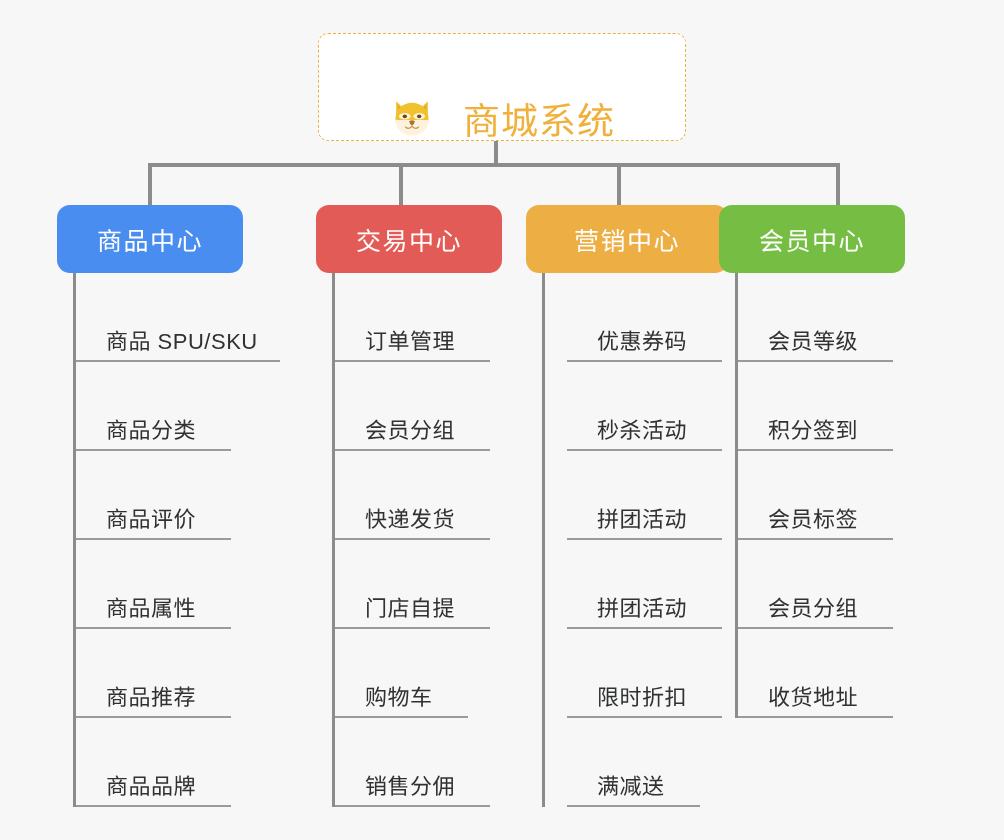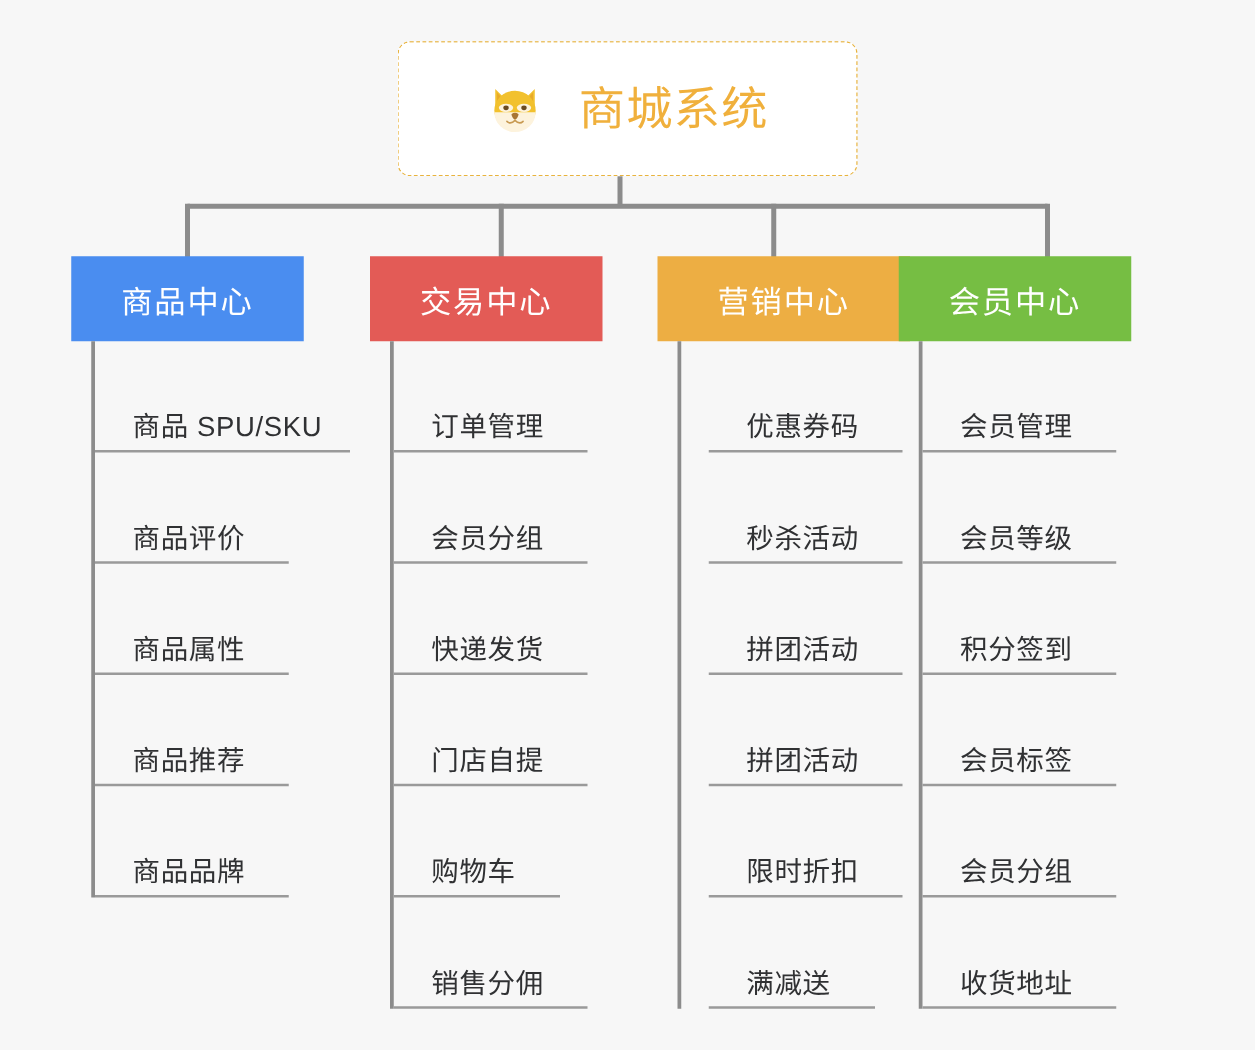--- a/index.html
+++ b/index.html
@@ -32,21 +32,21 @@
     justify-content: center;
   }
   .root-node {
     width: 368px;
     height: 108px;
     box-sizing: border-box;
     background: #ffffff;
     border: 1px dashed #e8b33d;
     border-radius: 10px;
     display: flex;
-    align-items: center;
+    align-items: flex-end;
     justify-content: center;
     gap: 28px;
   }
   .root-emoji {
     width: 46px;
     height: 46px;
     position: relative;
     flex: none;
     display: block;
   }
@@ -100,28 +100,28 @@
     left: 0;
     top: 205px;
     width: 1004px;
     height: 635px;
   }
   .column {
     position: absolute;
     top: 0;
   }
   .col-1 { left: 57px;  width: 240px; }
-  .col-2 { left: 296px; width: 222px; }
+  .col-2 { left: 316px; width: 222px; }
   .col-3 { left: 526px; width: 214px; }
   .col-4 { left: 719px; width: 213px; }
 
   .cat-header {
     box-sizing: border-box;
     height: 68px;
-    border-radius: 0;
+    border-radius: 13px;
     display: flex;
     align-items: center;
     justify-content: center;
     color: #ffffff;
     font-size: 25px;
     letter-spacing: 1.5px;
     white-space: nowrap;
   }
   .col-1 .cat-header { width: 186px; }
   .col-2 .cat-header { width: 186px; }
@@ -201,20 +201,24 @@
     <div class="column col-1">
       <div class="cat-header" style="background: rgb(74, 141, 240);">
         <span>商品中心</span>
       </div>
       <ul class="leaf-list" style="border-left-color: rgb(140, 140, 140);">
         <li class="leaf-item">
           <span class="leaf-label" style="color: rgb(48, 49, 51);">商品 SPU/SKU</span>
           <span class="leaf-underline" style="width: 204px; background: rgb(154, 154, 154);"></span>
         </li>
         <li class="leaf-item">
+          <span class="leaf-label" style="color: rgb(48, 49, 51);">商品分类</span>
+          <span class="leaf-underline" style="width: 155px; background: rgb(154, 154, 154);"></span>
+        </li>
+        <li class="leaf-item">
           <span class="leaf-label" style="color: rgb(48, 49, 51);">商品评价</span>
           <span class="leaf-underline" style="width: 155px; background: rgb(154, 154, 154);"></span>
         </li>
         <li class="leaf-item">
           <span class="leaf-label" style="color: rgb(48, 49, 51);">商品属性</span>
           <span class="leaf-underline" style="width: 155px; background: rgb(154, 154, 154);"></span>
         </li>
         <li class="leaf-item">
           <span class="leaf-label" style="color: rgb(48, 49, 51);">商品推荐</span>
           <span class="leaf-underline" style="width: 155px; background: rgb(154, 154, 154);"></span>
@@ -289,24 +293,20 @@
         </li>
       </ul>
     </div>
 
     <div class="column col-4">
       <div class="cat-header" style="background: rgb(118, 190, 67);">
         <span>会员中心</span>
       </div>
       <ul class="leaf-list" style="border-left-color: rgb(140, 140, 140);">
         <li class="leaf-item">
-          <span class="leaf-label" style="color: rgb(48, 49, 51);">会员管理</span>
-          <span class="leaf-underline" style="width: 155px; background: rgb(154, 154, 154);"></span>
-        </li>
-        <li class="leaf-item">
           <span class="leaf-label" style="color: rgb(48, 49, 51);">会员等级</span>
           <span class="leaf-underline" style="width: 155px; background: rgb(154, 154, 154);"></span>
         </li>
         <li class="leaf-item">
           <span class="leaf-label" style="color: rgb(48, 49, 51);">积分签到</span>
           <span class="leaf-underline" style="width: 155px; background: rgb(154, 154, 154);"></span>
         </li>
         <li class="leaf-item">
           <span class="leaf-label" style="color: rgb(48, 49, 51);">会员标签</span>
           <span class="leaf-underline" style="width: 155px; background: rgb(154, 154, 154);"></span>

